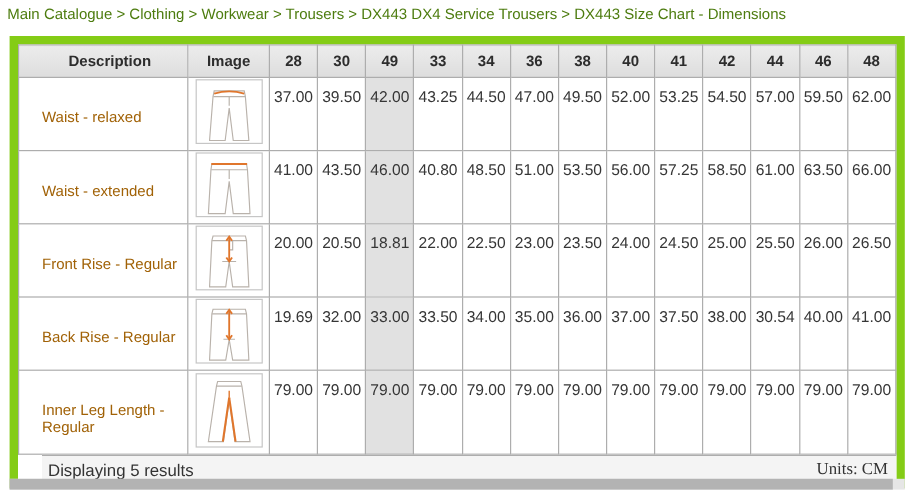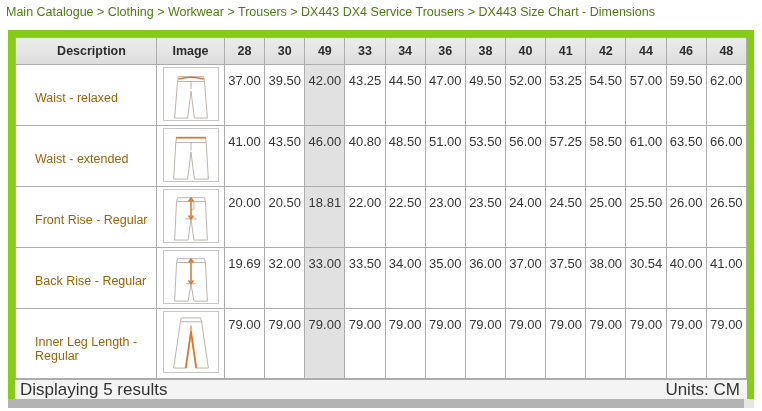--- a/index.html
+++ b/index.html
@@ -66,29 +66,30 @@
     font-size: 13px;
     color: #363636;
     text-align: center;
     vertical-align: top;
     padding-top: 8px;
   }
   td.hl-cell { background: #e1e1e1; }
   .table-footer {
     display: flex;
     justify-content: space-between;
-    align-items: flex-start;
+    align-items: flex-end;
     height: 21px;
     border-top: 1px solid #adadad;
     background: #f4f4f4;
-    font-size: 17px;
+    font-size: 14px;
     color: #333333;
     padding: 0 7px 0 5px;
-  }
-  .footer-right { display: flex; gap: 0; }
+    margin-left: 20px;
+  }
+  .footer-right { display: flex; gap: 0; font-family: Liberation Serif, serif; }
   .hscrollbar {
     position: absolute;
     left: 8px; top: 399px;
     width: 746px; height: 9px;
     background: #e6e6e6;
   }
   .hscrollbar .thumb {
     position: absolute;
     left: 0; top: 0;
     width: 736px; height: 9px;

